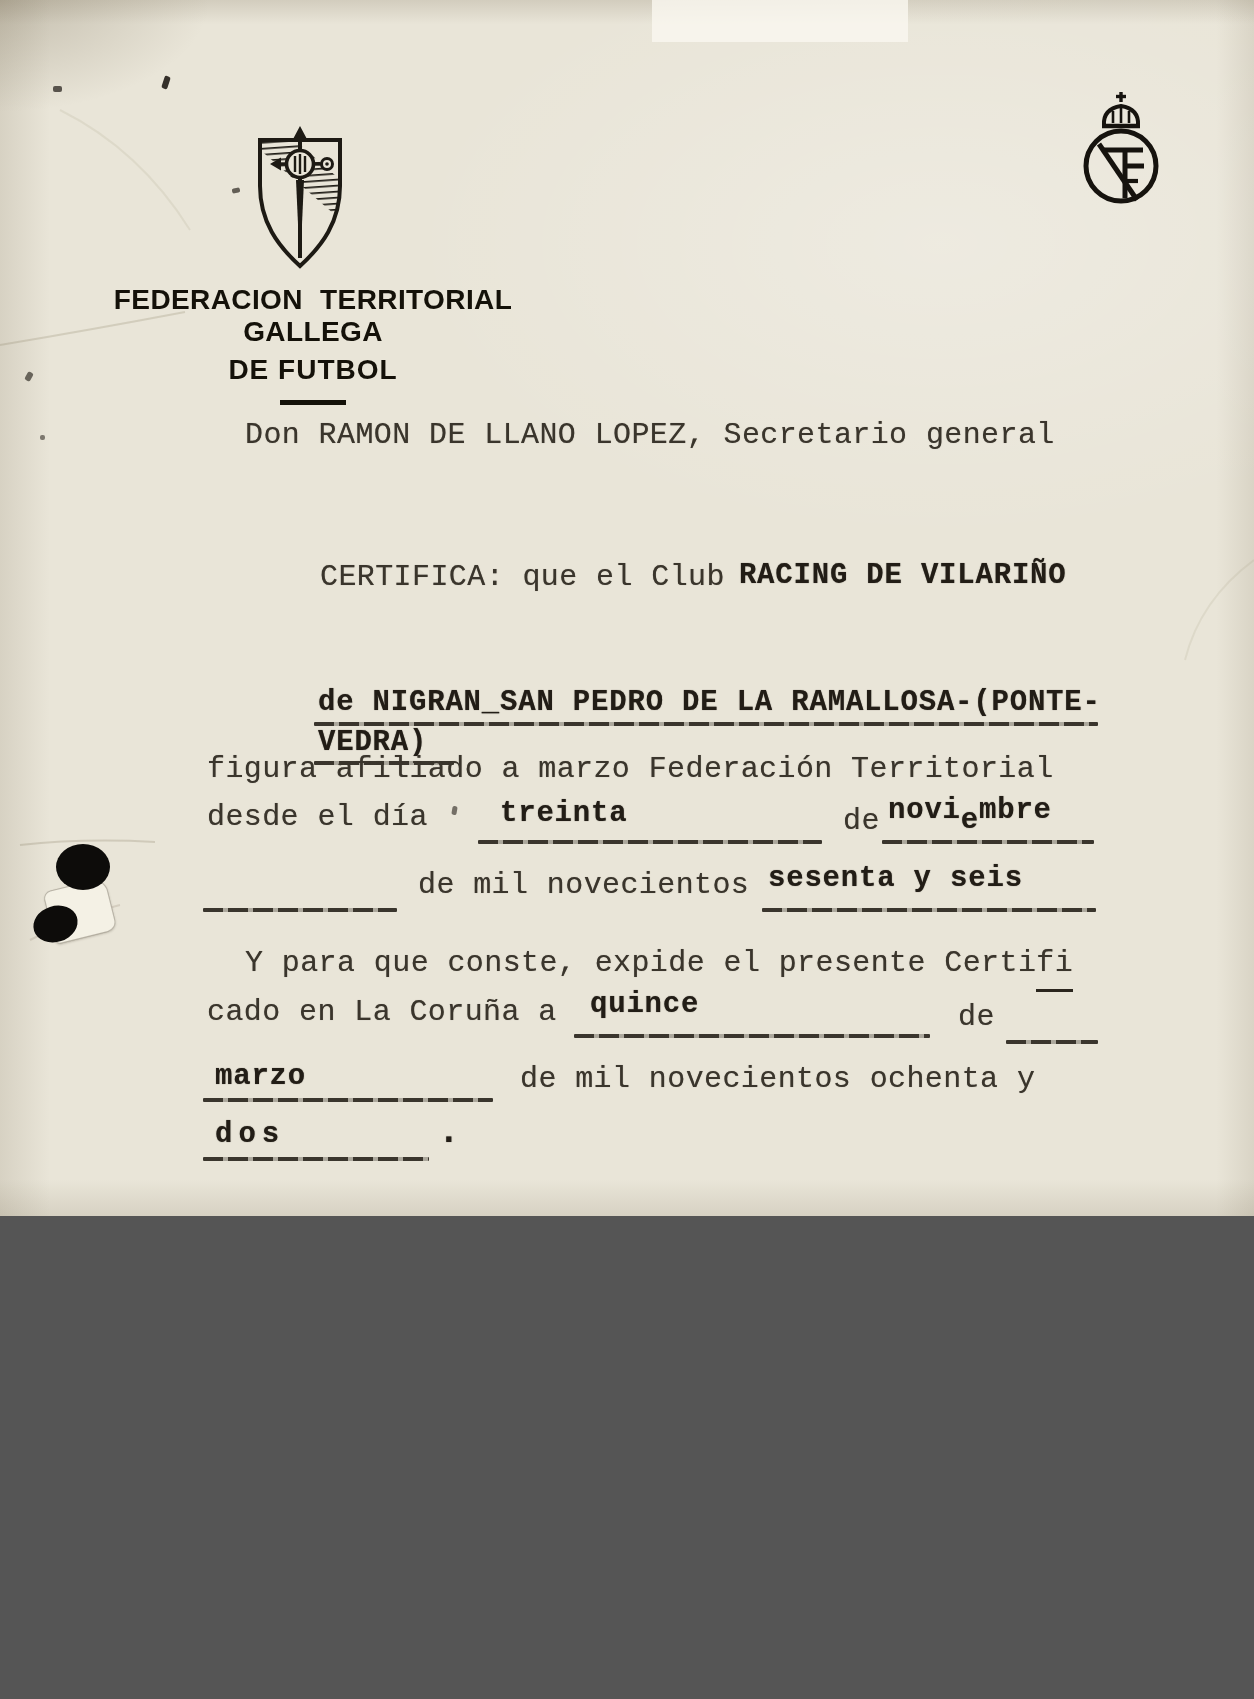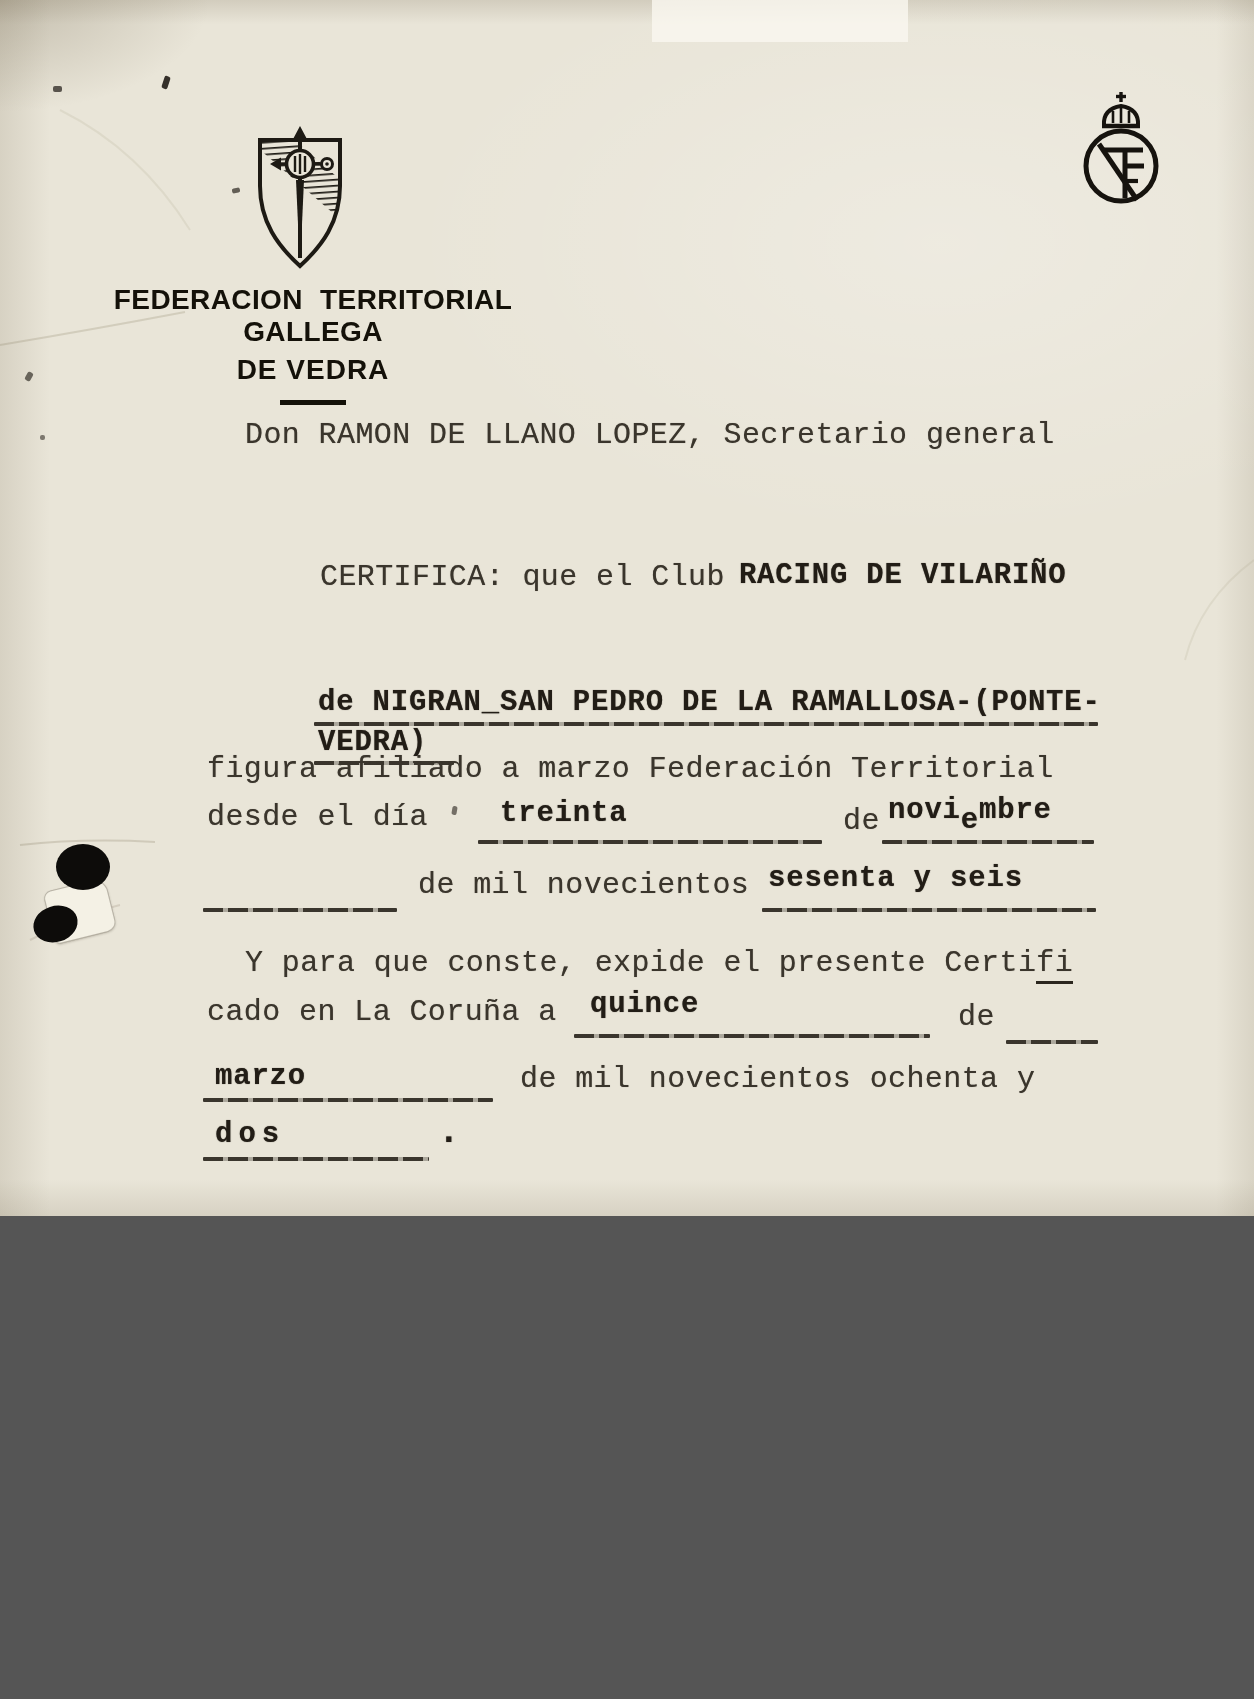--- a/index.html
+++ b/index.html
@@ -35,21 +35,21 @@
   }
   .hdr-block{
     position:absolute;left:80px;top:284px;width:466px;text-align:center;
     font-family:"Liberation Sans","DejaVu Sans",sans-serif;font-weight:700;
     color:#141109;
   }
   .hdr-line1{font-size:28px;letter-spacing:0.4px;word-spacing:9px;}
   .hdr-line2{font-size:28px;letter-spacing:1px;margin-top:6px;}
   .hdr-rule{width:66px;height:5px;background:#141109;margin:14px auto 0 auto;}
   .sub-e{position:relative;top:10px;}
-  .hyph-underline{border-bottom:3px solid #2b261e;padding-bottom:1px;}
+  .hyph-underline{border-bottom:3px solid #2b261e;padding-bottom:9px;}
   .hole{position:absolute;background:#0d0c0a;border-radius:50%;}
   .torn{
     position:absolute;background:#f4f1e5;
     border:1px solid rgba(80,72,56,0.35);
     box-shadow:0 1px 2px rgba(80,72,56,0.25);
   }
   .speck{position:absolute;background:#35302a;border-radius:2px;}
   .scan-strip{position:absolute;background:rgba(250,248,240,0.8);}
   .edge-wear{
     position:absolute;left:0;top:1290px;width:110px;height:409px;
@@ -127,21 +127,21 @@
         <line x1="51" y1="60" x2="51" y2="108" stroke-width="5"></line>
         <line x1="51" y1="76" x2="70" y2="76" stroke-width="5"></line>
         <line x1="51" y1="91" x2="64" y2="91" stroke-width="4.2"></line>
         <line x1="25" y1="54" x2="63" y2="110" stroke-width="5"></line>
       </g>
     </svg>
   </div>
 
   <div class="hdr-block">
     <div class="hdr-line1">FEDERACION TERRITORIAL GALLEGA</div>
-    <div class="hdr-line2">DE VEDRA</div>
+    <div class="hdr-line2">DE FUTBOL</div>
     <div class="hdr-rule"></div>
   </div>
 
   <div class="tw" style="left:245px;top:418px;text-align:right;">Don RAMON DE LLANO LOPEZ, Secretario general</div>
 
   <div class="tw" style="left:320px;top:560px;"><span>CERTIFICA: que el Club</span><span class="fill">RACING DE VILARIÑO</span></div>
 
   <div class="fill" style="position:absolute;left:318px;top:686px;">de NIGRAN_SAN PEDRO DE LA RAMALLOSA-(PONTE-</div>
   <div class="uline" style="left:314px;top:722px;width:784px;"></div>
 

